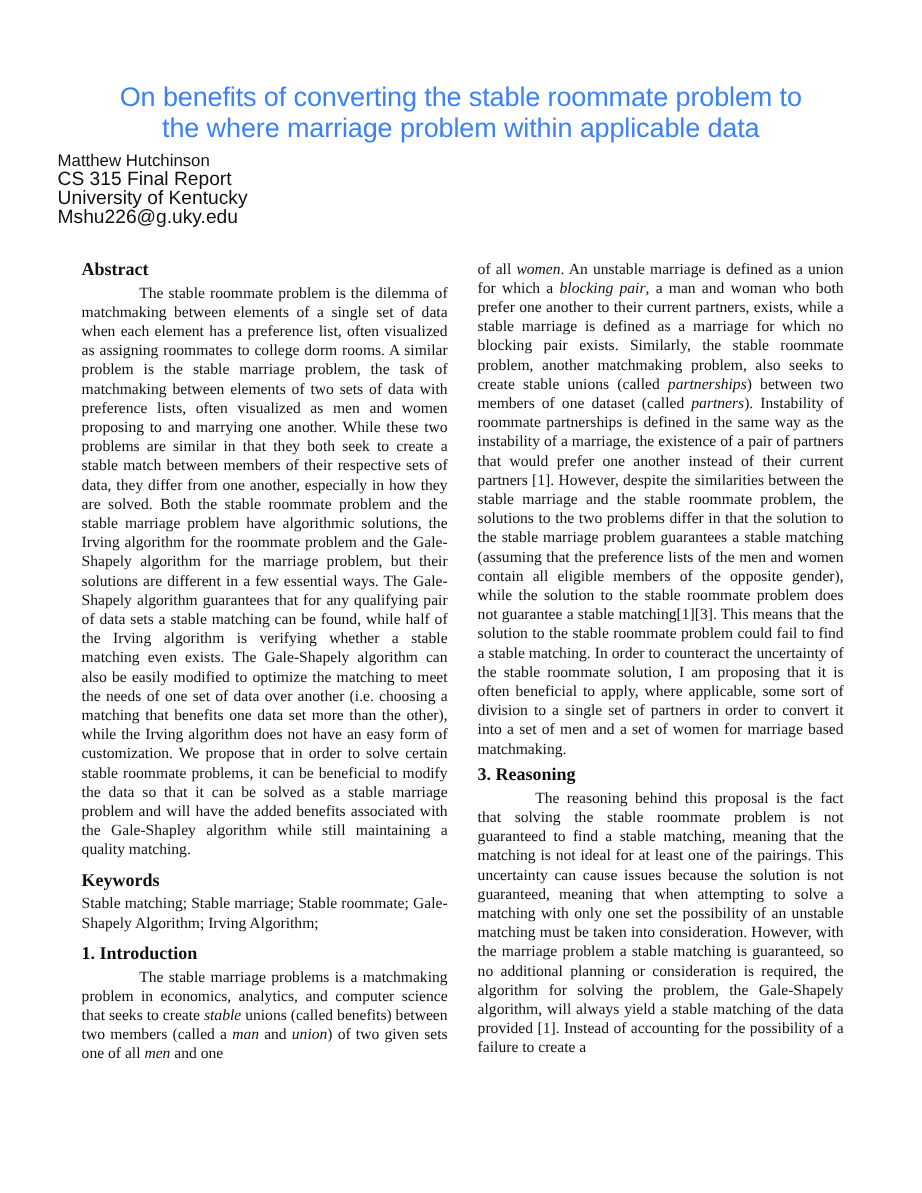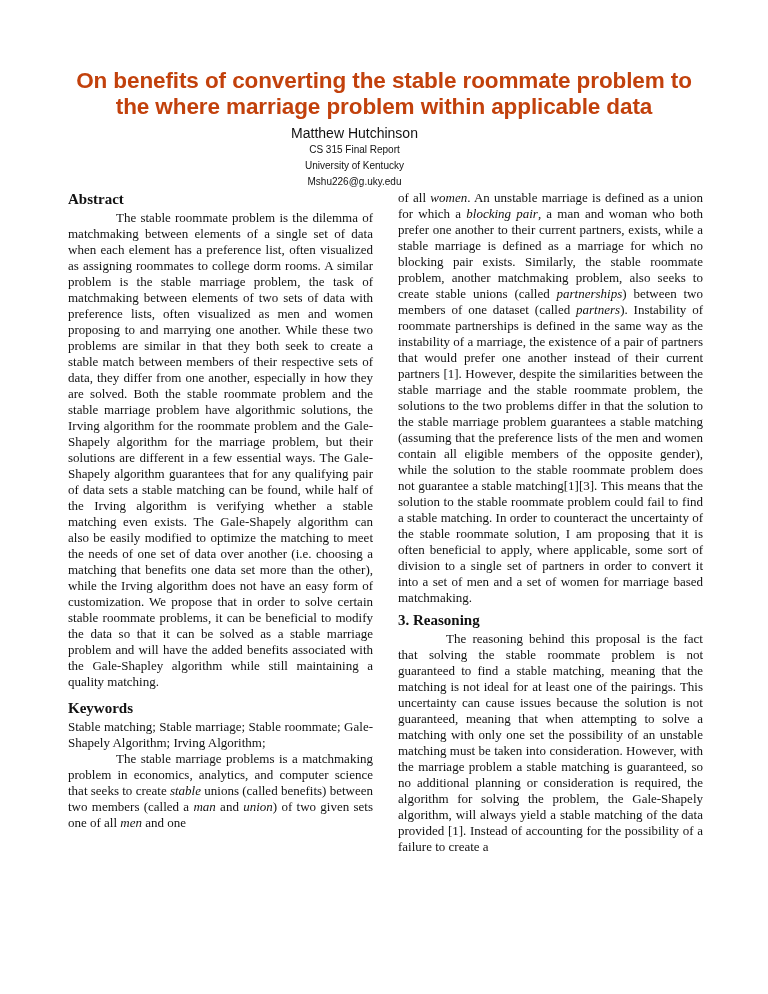--- a/index.html
+++ b/index.html
@@ -1,31 +1,31 @@
 <!DOCTYPE html>
 <html><head>
 <meta charset="utf-8">
 <style>
   html, body { margin: 0; padding: 0; background: #ffffff; }
   body { width: 768px; height: 994px; position: relative; overflow: hidden; color: #111; }
   .title {
     position: absolute; left: 0; width: 768px; top: 68px;
     text-align: center;
     font-family: "Liberation Sans", sans-serif;
-    font-weight: bold; font-size: 22.5px; line-height: 26px; color: #c2410c;
+    font-weight: normal; font-size: 22.5px; line-height: 26px; color: #3b82f6;
     letter-spacing: -0.1px;
   }
   .author-block {
     position: absolute; left: 0; width: 661px; top: 124px;
-    font-family: "Liberation Sans", sans-serif; color: #111; text-align: center;
+    font-family: "Liberation Sans", sans-serif; color: #111; 
   }
   .author-block .author { font-size: 14px; line-height: 18px; margin-left: 48px; }
-  .author-block .aff { font-size: 10px; line-height: 16px; margin-left: 48px; }
+  .author-block .aff { font-size: 16px; line-height: 16px; margin-left: 48px; }
   .col {
-    position: absolute; top: 190px; width: 305px;
+    position: absolute; top: 216px; width: 305px;
     font-family: "Liberation Serif", serif; font-size: 13px; line-height: 16px;
     text-align: justify; color: #111;
   }
   .col.left { left: 68px; }
   .col.right { left: 398px; }
   .col p { margin: 0; }
   .indent { text-indent: 48px; }
   .h {
     font-family: "Liberation Serif", serif; font-weight: bold; font-size: 15px;
     line-height: 18px; margin: 0 0 2px 0;
@@ -48,19 +48,20 @@
   <div class="aff">CS 315 Final Report</div>
   <div class="aff">University of Kentucky</div>
   <div class="aff">Mshu226@g.uky.edu</div>
 </div>
 
 <div class="col left" id="col-left">
     <h3 class="h">Abstract</h3>
     <p class="indent">The stable roommate problem is the dilemma of matchmaking between elements of a single set of data when each element has a preference list, often visualized as assigning roommates to college dorm rooms. A similar problem is the stable marriage problem, the task of matchmaking between elements of two sets of data with preference lists, often visualized as men and women proposing to and marrying one another. While these two problems are similar in that they both seek to create a stable match between members of their respective sets of data, they differ from one another, especially in how they are solved. Both the stable roommate problem and the stable marriage problem have algorithmic solutions, the Irving algorithm for the roommate problem and the Gale-Shapely algorithm for the marriage problem, but their solutions are different in a few essential ways. The Gale-Shapely algorithm guarantees that for any qualifying pair of data sets a stable matching can be found, while half of the Irving algorithm is verifying whether a stable matching even exists. The Gale-Shapely algorithm can also be easily modified to optimize the matching to meet the needs of one set of data over another (i.e. choosing a matching that benefits one data set more than the other), while the Irving algorithm does not have an easy form of customization. We propose that in order to solve certain stable roommate problems, it can be beneficial to modify the data so that it can be solved as a stable marriage problem and will have the added benefits associated with the Gale-Shapley algorithm while still maintaining a quality matching.</p>
     <h3 class="h spaced">Keywords</h3>
     <p class="kw">Stable matching; Stable marriage; Stable roommate; Gale-Shapely Algorithm; Irving Algorithm;</p>
+    <h3 class="h spaced">1.  Introduction</h3>
     <p class="indent"><span>The stable marriage problems is a matchmaking problem in economics, analytics, and computer science that seeks to create </span><em>stable</em><span> unions (called benefits) between two members (called a </span><em>man</em><span> and </span><em>union</em><span>) of two given sets one of all </span><em>men</em><span> and one</span></p>
   </div>
 <div class="col right" id="col-right">
     <p><span>of all </span><em>women</em><span>. An unstable marriage is defined as a union for which a </span><em>blocking pair</em><span>, a man and woman who both prefer one another to their current partners, exists, while a stable marriage is defined as a marriage for which no blocking pair exists. Similarly, the stable roommate problem, another matchmaking problem, also seeks to create stable unions (called </span><em>partnerships</em><span>) between two members of one dataset (called </span><em>partners</em><span>). Instability of roommate partnerships is defined in the same way as the instability of a marriage, the existence of a pair of partners that would prefer one another instead of their current partners [1]. However, despite the similarities between the stable marriage and the stable roommate problem, the solutions to the two problems differ in that the solution to the stable marriage problem guarantees a stable matching (assuming that the preference lists of the men and women contain all eligible members of the opposite gender), while the solution to the stable roommate problem does not guarantee a stable matching[1][3]. This means that the solution to the stable roommate problem could fail to find a stable matching. In order to counteract the uncertainty of the stable roommate solution, I am proposing that it is often beneficial to apply, where applicable, some sort of division to a single set of partners in order to convert it into a set of men and a set of women for marriage based matchmaking.</span></p>
     <h3 class="h spaced">3.  Reasoning</h3>
     <p class="indent">The reasoning behind this proposal is the fact that solving the stable roommate problem is not guaranteed to find a stable matching, meaning that the matching is not ideal for at least one of the pairings. This uncertainty can cause issues because the solution is not guaranteed, meaning that when attempting to solve a matching with only one set the possibility of an unstable matching must be taken into consideration. However, with the marriage problem a stable matching is guaranteed, so no additional planning or consideration is required, the algorithm for solving the problem, the Gale-Shapely algorithm, will always yield a stable matching of the data provided [1]. Instead of accounting for the possibility of a failure to create a</p>
   </div>
 
 </body></html>

